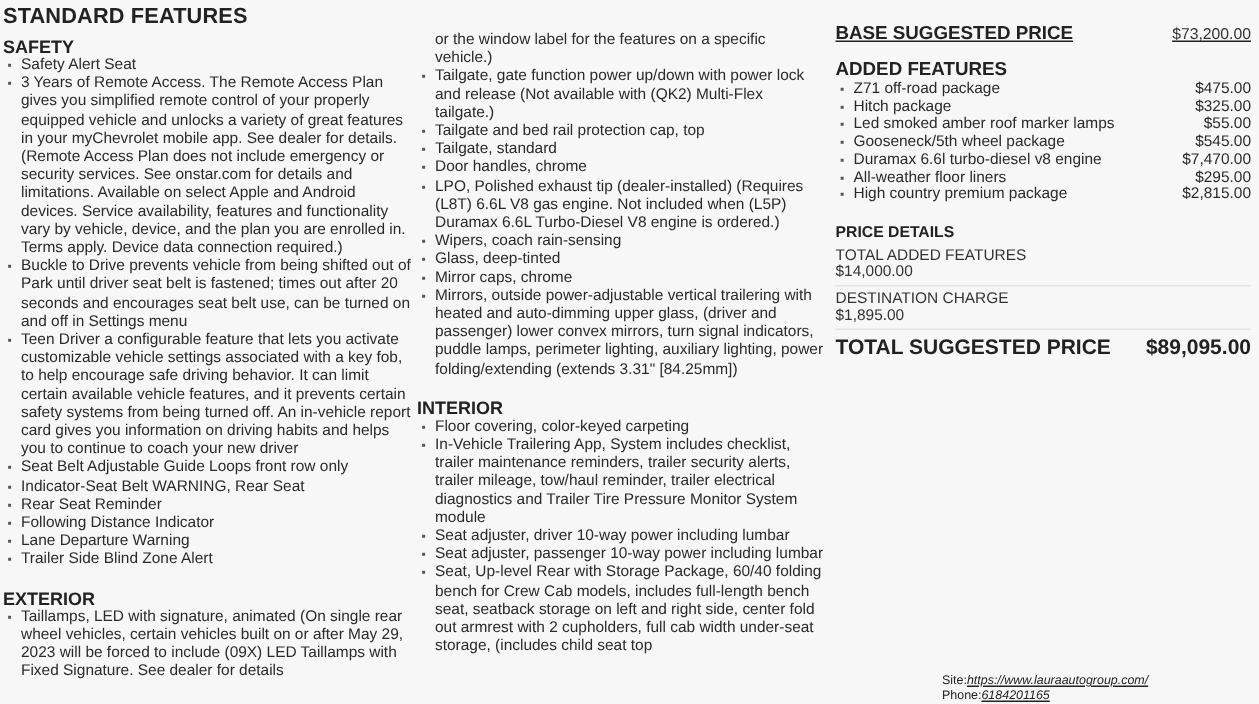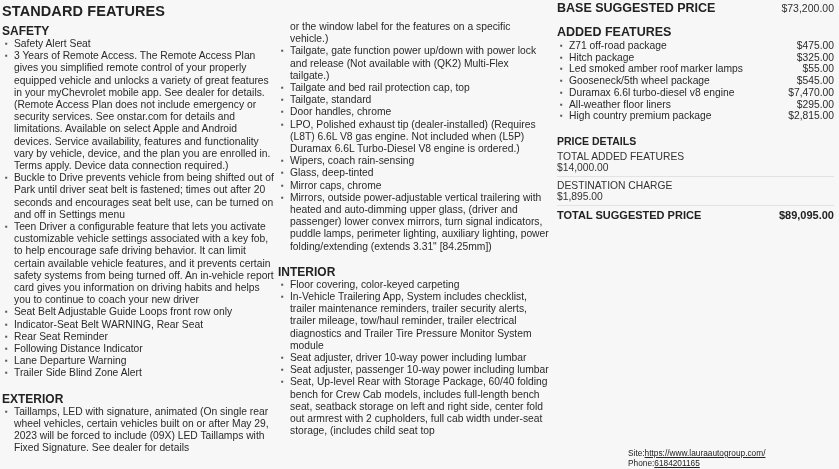--- a/index.html
+++ b/index.html
@@ -15,34 +15,34 @@
   .section-title { font-size: 12px; font-weight: bold; line-height: 14px; margin-top: 0; }
   .section { margin-bottom: 12px; }
 
   ul.feat { list-style: none; }
   ul.feat li { position: relative; padding-left: 12px; font-size: 10.3px; line-height: 12.2px; color: #2a2a2a; }
   ul.feat li::before { content: "\25AA"; position: absolute; left: 3px; top: 0; font-size: 8px; color: #555; }
 
   .mid-cont { padding-left: 12px; font-size: 10.3px; line-height: 12.2px; color: #2a2a2a; margin-top: 21px; margin-bottom: 0; }
 
   .right-row { display: flex; justify-content: space-between; align-items: baseline; }
-  .base-row { margin-top: 1px; height: 20px; }
+  .base-row { margin-top: 15px; height: 20px; text-decoration: underline; }
   .base-label { font-size: 12.5px; font-weight: bold; }
   .base-value { font-size: 10.5px; color: #333; }
   .added-title { font-size: 12.5px; font-weight: bold; margin-top: 4px; line-height: 14px; }
   ul.added { list-style: none; margin-top: 1px; }
   ul.added li { display: flex; justify-content: space-between; font-size: 10.3px; line-height: 11.7px; color: #2a2a2a; position: relative; padding-left: 12px; }
   ul.added li::before { content: "\25AA"; position: absolute; left: 3px; top: 0; font-size: 8px; color: #555; }
 
   .price-title { font-size: 10.5px; font-weight: bold; margin-top: 13px; line-height: 13px; }
   .pd-row { display: flex; justify-content: space-between; font-size: 10.3px; color: #333; padding: 3px 0 3px 0; border-bottom: 1px solid #e3e3e3; line-height: 11px; flex-direction: column; }
-  .pd-total { display: flex; justify-content: space-between; font-size: 11px; font-weight: bold; padding-top: 3px; }
+  .pd-total { display: flex; justify-content: space-between; font-size: 14px; font-weight: bold; padding-top: 3px; }
 
   .footer { position: absolute; left: 628px; top: 449px; font-size: 8.3px; line-height: 9.5px; color: #222; }
-  .footer a { color: #222; text-decoration: underline; }
+  .footer a { color: #222; text-decoration: underline; font-style: italic; }
 </style>
 </head>
 <body>
 
 <div class="col col-left">
   <div class="main-title">STANDARD FEATURES</div>
 
   <div class="section">
     <div class="section-title">SAFETY</div>
     <ul class="feat">

